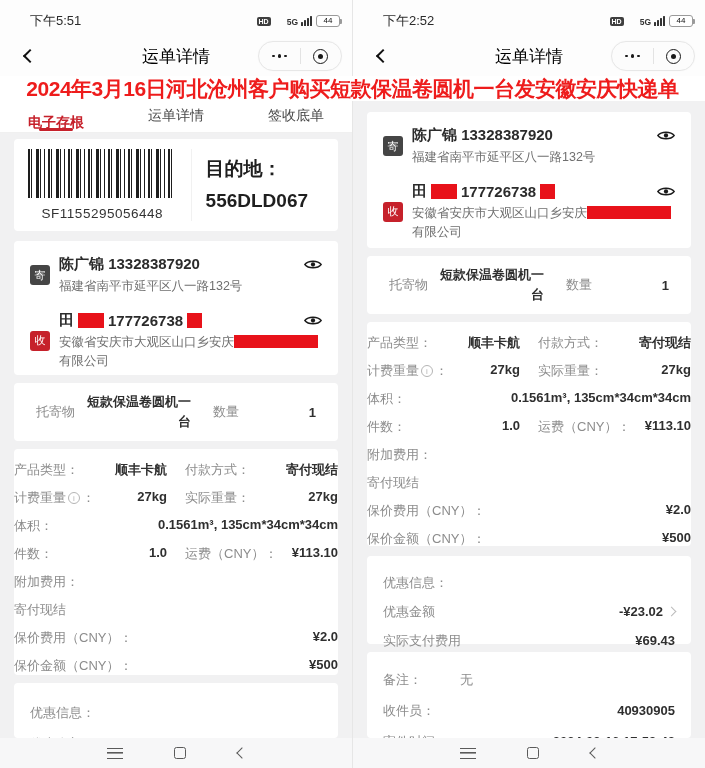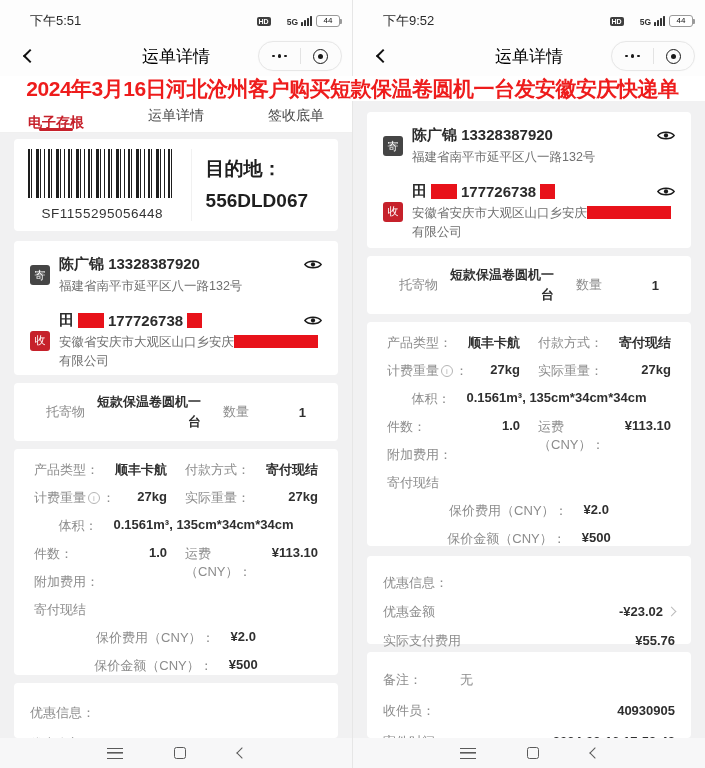--- a/index.html
+++ b/index.html
@@ -102,37 +102,37 @@
   .c-body{flex:1;min-width:0;}
   .c-name{display:flex;align-items:center;font-size:15px;font-weight:600;color:#2b2b2b;gap:4px;}
   .eye{margin-left:auto;cursor:pointer;display:flex;align-items:center;}
   .c-addr{font-size:12.5px;color:#6f6f6f;margin-top:3px;line-height:1.5;}
   .red-block{display:inline-block;background:var(--redact);height:15px;vertical-align:-2px;}
   .rb-name{width:26px;}
   .rb-phone{width:15px;}
   .rb-addr{width:84px;height:13px;vertical-align:-2px;}
 
   
-  .goods{height:58px;display:flex;align-items:center;padding:0 32px;margin-bottom:8px;font-size:13px;}
+  .goods{height:58px;display:flex;align-items:center;padding:0 22px;margin-bottom:8px;font-size:13px;}
   .goods .g-lbl{color:var(--lbl);flex-shrink:0;}
   .goods .g-val{width:108px;margin-left:8px;text-align:right;font-weight:600;
     color:var(--ink);line-height:1.55;}
   .goods .g-qty-lbl{margin-left:22px;color:var(--lbl);}
   .goods .g-qty{flex:1;text-align:right;font-weight:600;color:var(--ink);}
 
   
   .details{padding-top:12px;}
   .details-left{height:226px;margin-bottom:8px;}
   .details-right{height:224px;margin-bottom:10px;}
-  .drow{height:28px;padding:0 20px;display:flex;align-items:flex-start;font-size:13px;}
+  .drow{height:28px;padding:0 0;display:flex;align-items:flex-start;font-size:13px;}
   .drow .half{flex:1;display:flex;justify-content:space-between;}
   .drow .half + .half{margin-left:18px;}
   .l{color:var(--lbl);display:flex;align-items:center;}
   .v{color:var(--ink);font-weight:600;text-align:right;}
-  .drow.full{justify-content:center;gap:16px;}
+  .drow.full{justify-content:space-between;gap:16px;}
   .info-circle{display:inline-flex;align-items:center;justify-content:center;
     width:12px;height:12px;border:1px solid #b5b5b5;border-radius:50%;
     font-size:8px;color:#b5b5b5;margin:0 2px;font-style:normal;}
 
   
   .discount-left{flex:1;min-height:0;padding:14px 16px 0;}
   .discount-right{height:88px;padding:12px 16px 0;margin-bottom:8px;}
   .extra{flex:1;min-height:0;padding:12px 16px 0;}
   .srow{display:flex;align-items:center;font-size:13px;height:29px;}
   .srow .lab{color:var(--lbl);}
@@ -339,21 +339,21 @@
 
     <div class="bottomnav">
       <span class="bn-menu"></span>
       <span class="bn-square"></span>
       <span class="bn-back"></span>
     </div>
   </div>
 
   <div class="phone phone-right">
     <div class="statusbar">
-      <span class="sb-time">下午9:52</span>
+      <span class="sb-time">下午2:52</span>
       <div class="sb-icons">
         <span class="hd-badge">HD</span>
         <span class="sig">
           <span class="sig-5g">5G</span>
           <span class="bars">
               <i class="b1"></i>
               <i class="b2"></i>
               <i class="b3"></i>
               <i class="b4"></i>
             </span>
@@ -491,21 +491,21 @@
         <div class="srow">
             <span class="lab">优惠信息：</span>
           </div>
         <div class="srow">
           <span class="lab">优惠金额</span>
           <span class="amt">-¥23.02</span>
           <span class="chev"></span>
         </div>
         <div class="srow">
           <span class="lab">实际支付费用</span>
-          <span class="amt">¥55.76</span>
+          <span class="amt">¥69.43</span>
         </div>
       </div>
 
       <div class="card extra">
         <div class="srow">
           <span class="lab">备注：</span>
             <span class="lab">无</span>
         </div>
         <div class="srow">
           <span class="lab">收件员：</span>

